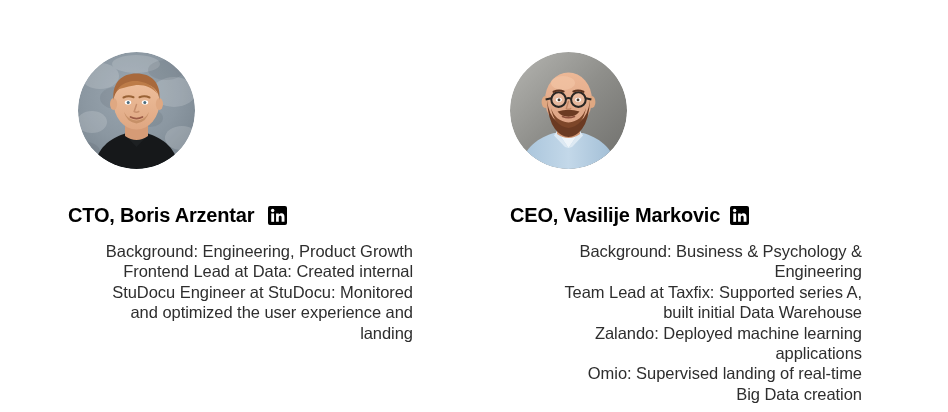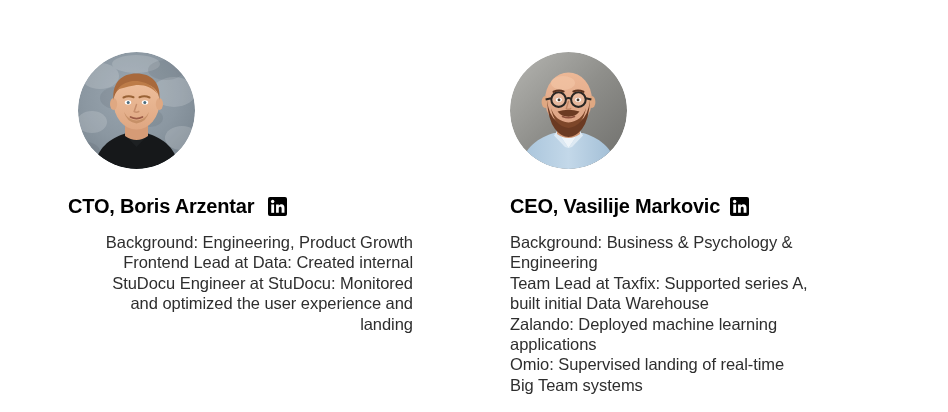--- a/index.html
+++ b/index.html
@@ -39,21 +39,21 @@
     margin-left: 10px;
   }
   .profile-card.right .avatar { margin-left: 0; }
 
   .avatar svg { display: block; width: 117px; height: 117px; }
 
   
   .name-row {
     display: flex;
     align-items: center;
-    margin-top: 25px;
+    margin-top: 34px;
     margin-left: 0;
     height: 24px;
   }
   .person-name {
     font-size: 20px;
     font-weight: 700;
     color: #000000;
     letter-spacing: -0.2px;
     line-height: 24px;
     white-space: nowrap;
@@ -70,21 +70,21 @@
 
   
   .bio {
     margin-top: 14px;
     font-size: 16.5px;
     line-height: 20.4px;
     color: #2e2e2e;
     letter-spacing: -0.05px;
   }
   .profile-card.left  .bio { width: 345px; text-align: right; }
-  .profile-card.right .bio { width: 352px; }
+  .profile-card.right .bio { width: 352px; text-align: right; }
   .bio-line { display: block; }
 </style>
 </head>
 <body>
 
 <div class="team-section">
 
   <div class="profile-card left">
 
     <div class="avatar">
@@ -257,17 +257,17 @@
     </div>
 
     <div class="bio">
       <span class="bio-line">Background: Business &amp; Psychology &amp;</span>
       <span class="bio-line">Engineering</span>
       <span class="bio-line">Team Lead at Taxfix: Supported series A,</span>
       <span class="bio-line">built initial Data Warehouse</span>
       <span class="bio-line">Zalando: Deployed machine learning</span>
       <span class="bio-line">applications</span>
       <span class="bio-line">Omio: Supervised landing of real-time</span>
-      <span class="bio-line">Big Team systems</span>
+      <span class="bio-line">Big Data creation</span>
     </div>
   </div>
 
 </div>
 
 </body></html>

